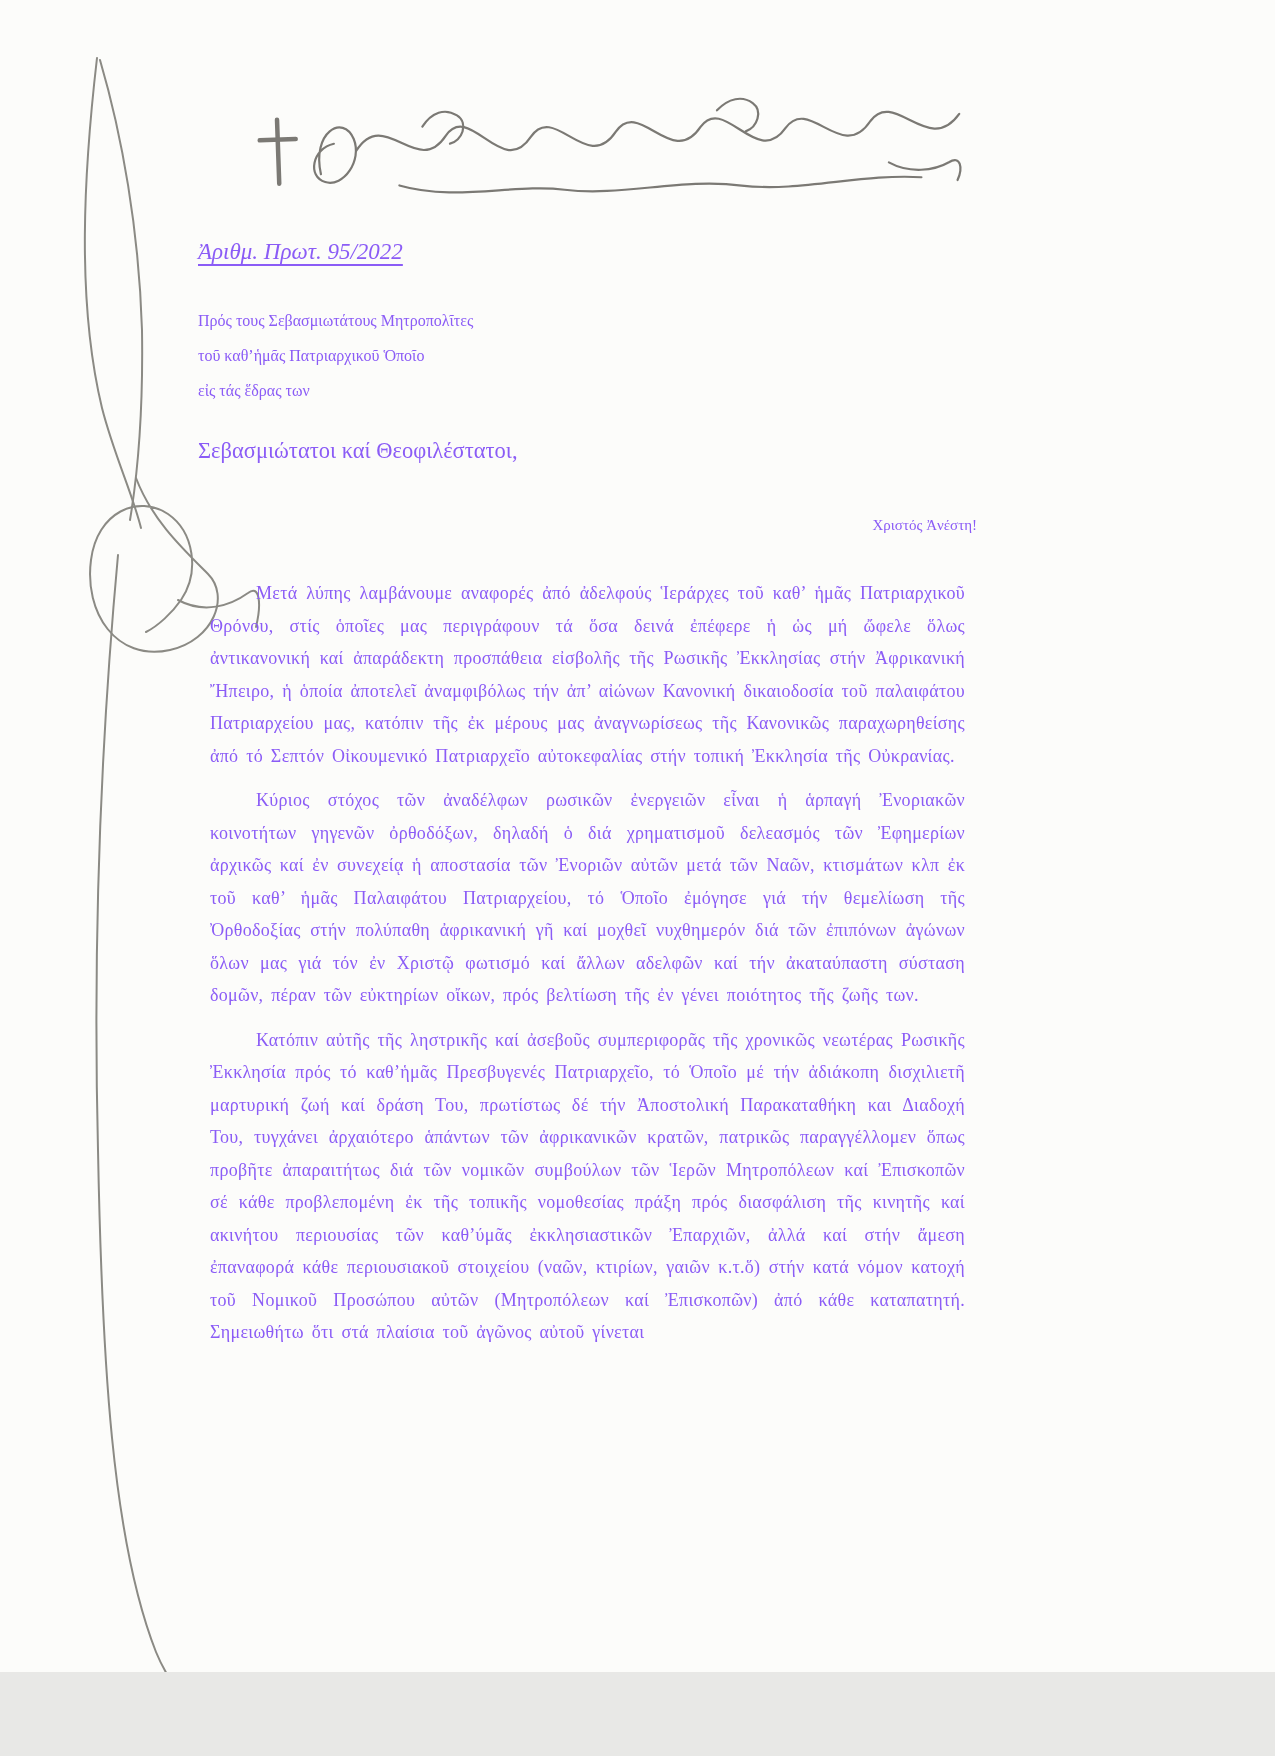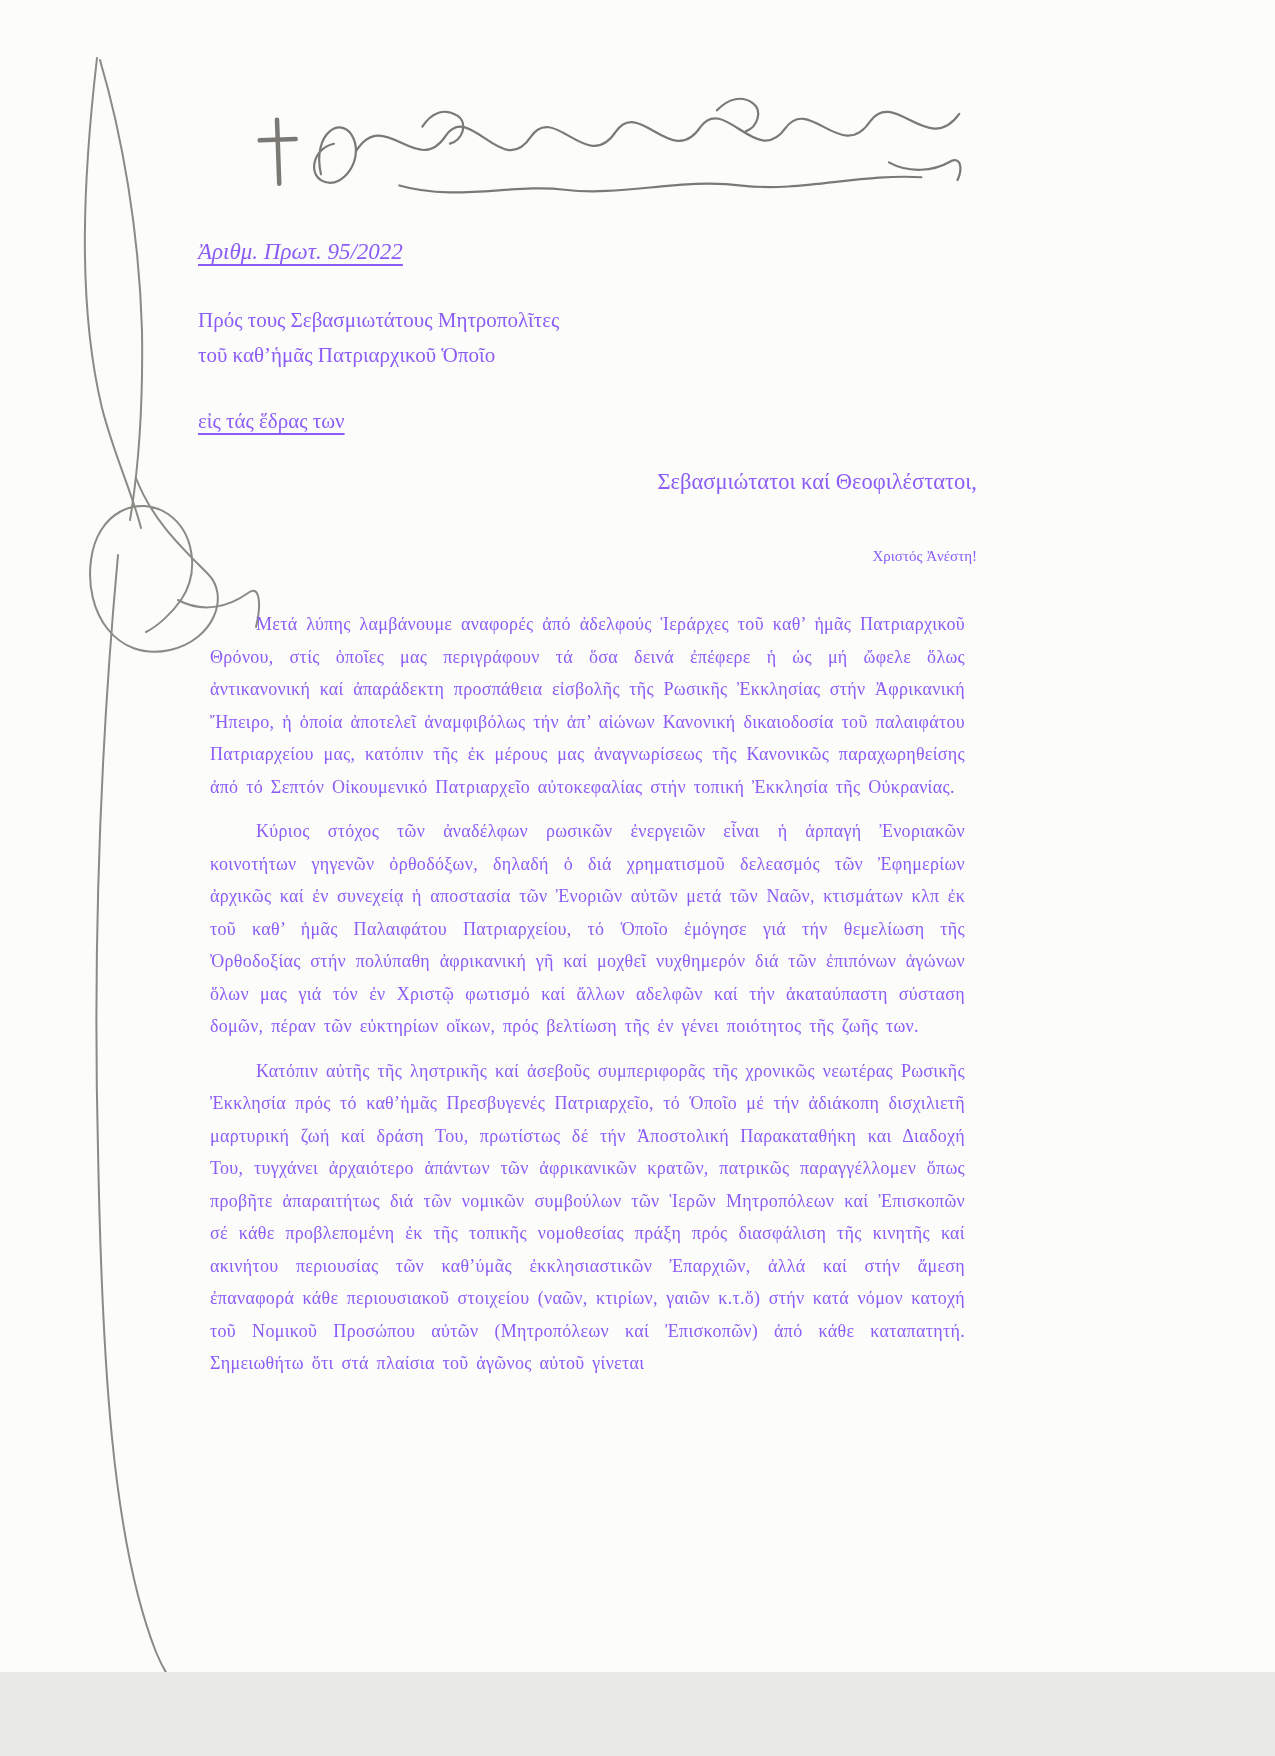--- a/index.html
+++ b/index.html
@@ -27,30 +27,28 @@
     position:absolute;left:198px;top:238px;width:779px;
   }
   .protocol{
     font-style:italic;
     font-size:23px;line-height:28px;
     text-decoration:underline;
     text-underline-offset:5px;
   }
   .recipients{
     margin-top:37px;
-    font-size:21px;line-height:35px;
+    font-size:16px;line-height:35px;
   }
   .underlined{
-    text-decoration:underline;
     text-underline-offset:5px;
-    margin-top:31px;
   }
   .salutation{
     margin-top:28px;
-    font-size:22.5px;line-height:30px;text-align:right;
+    font-size:22.5px;line-height:30px;
   }
   .greeting{
     margin-top:44px;
     font-size:15px;line-height:30px;
     text-align:right;
   }
   .body-block{margin-top:37px;}
   .body-par{
     margin:12px;
     font-size:18px;line-height:32.5px;

